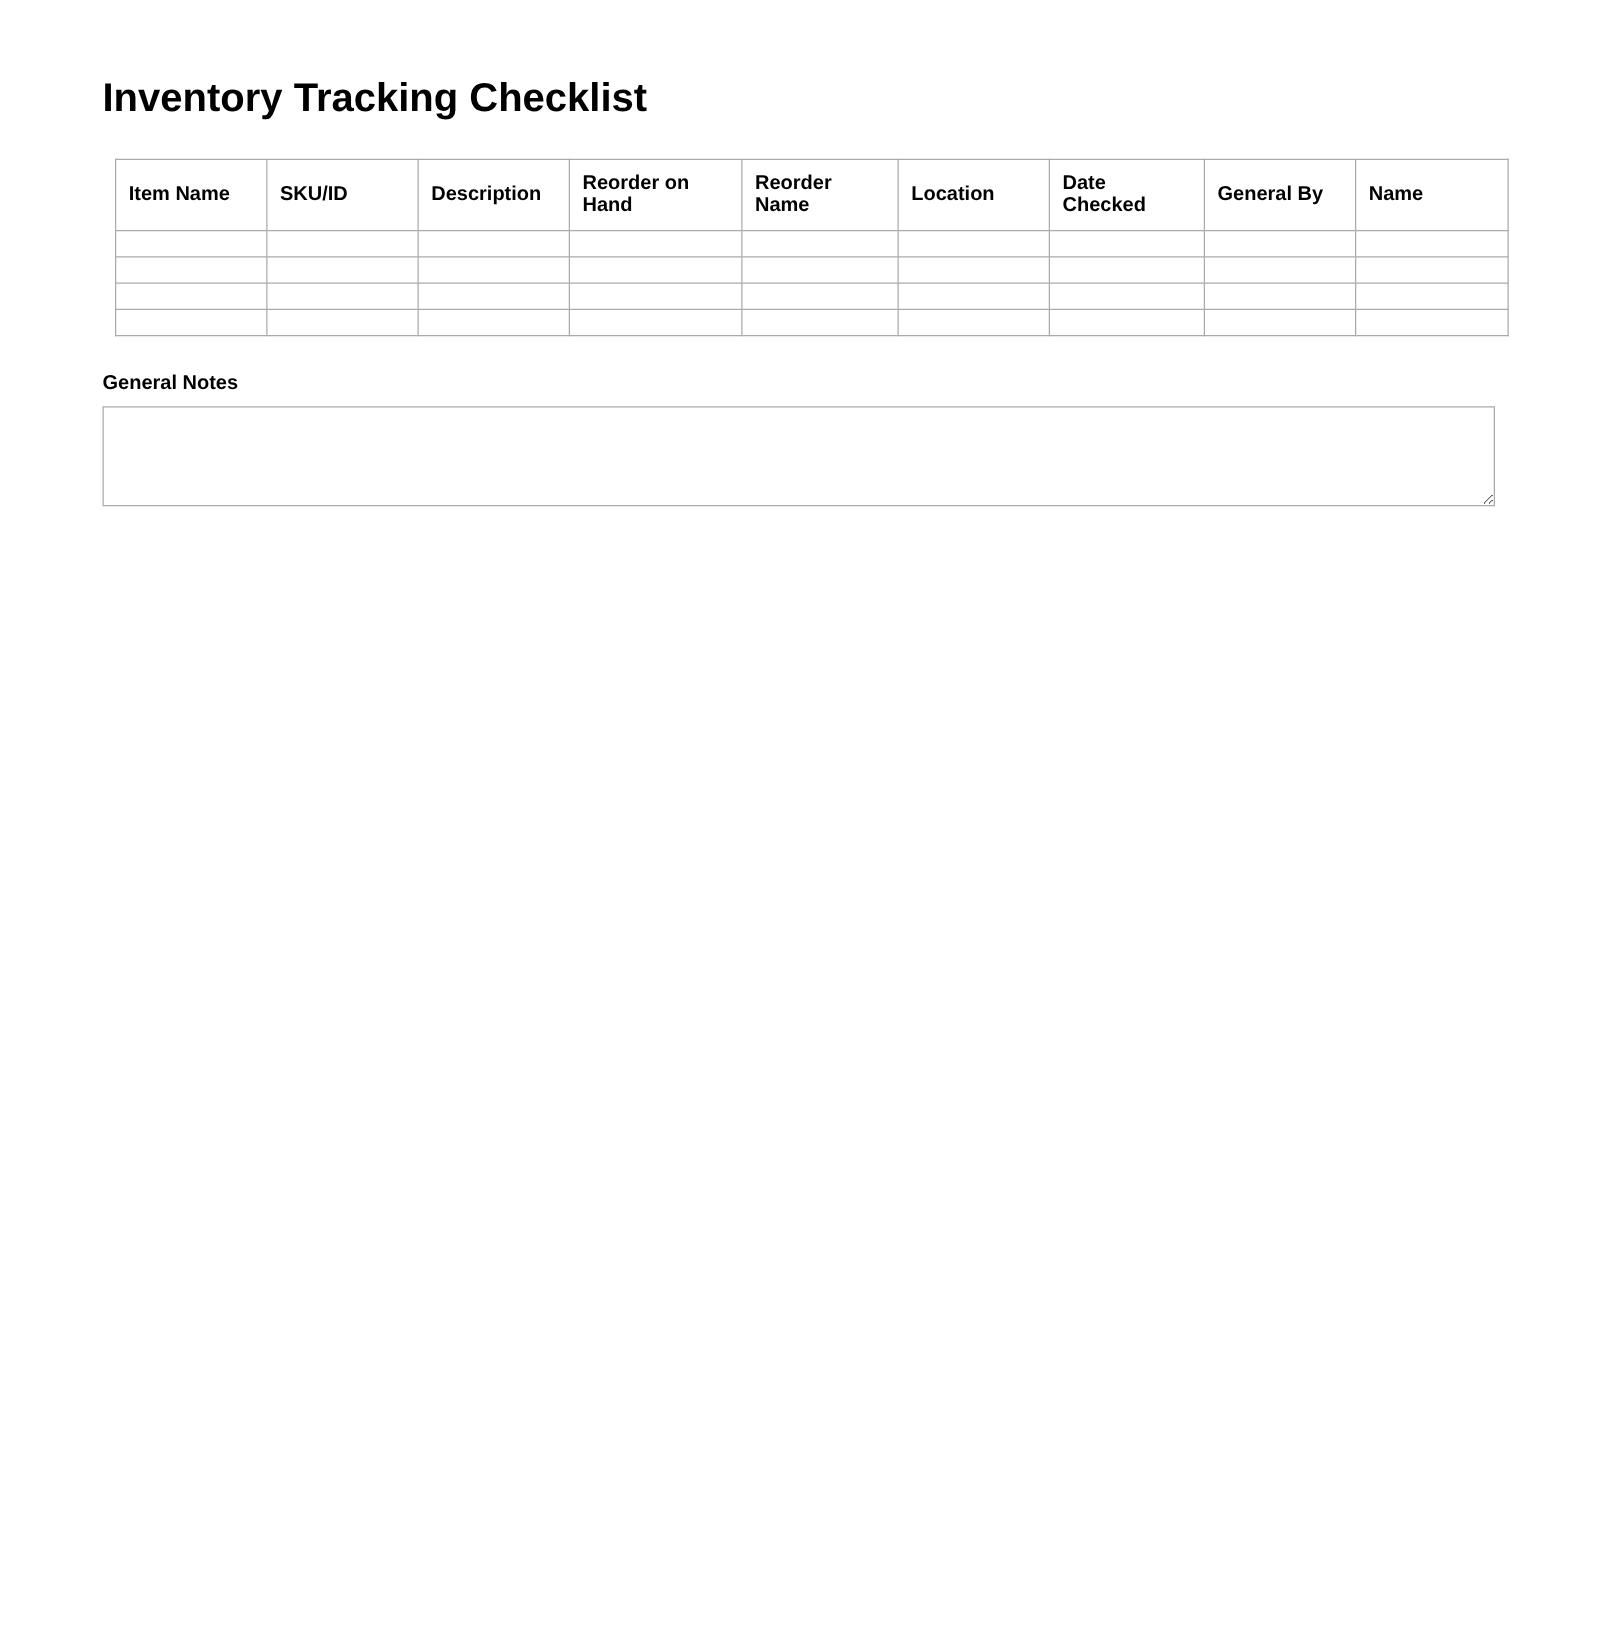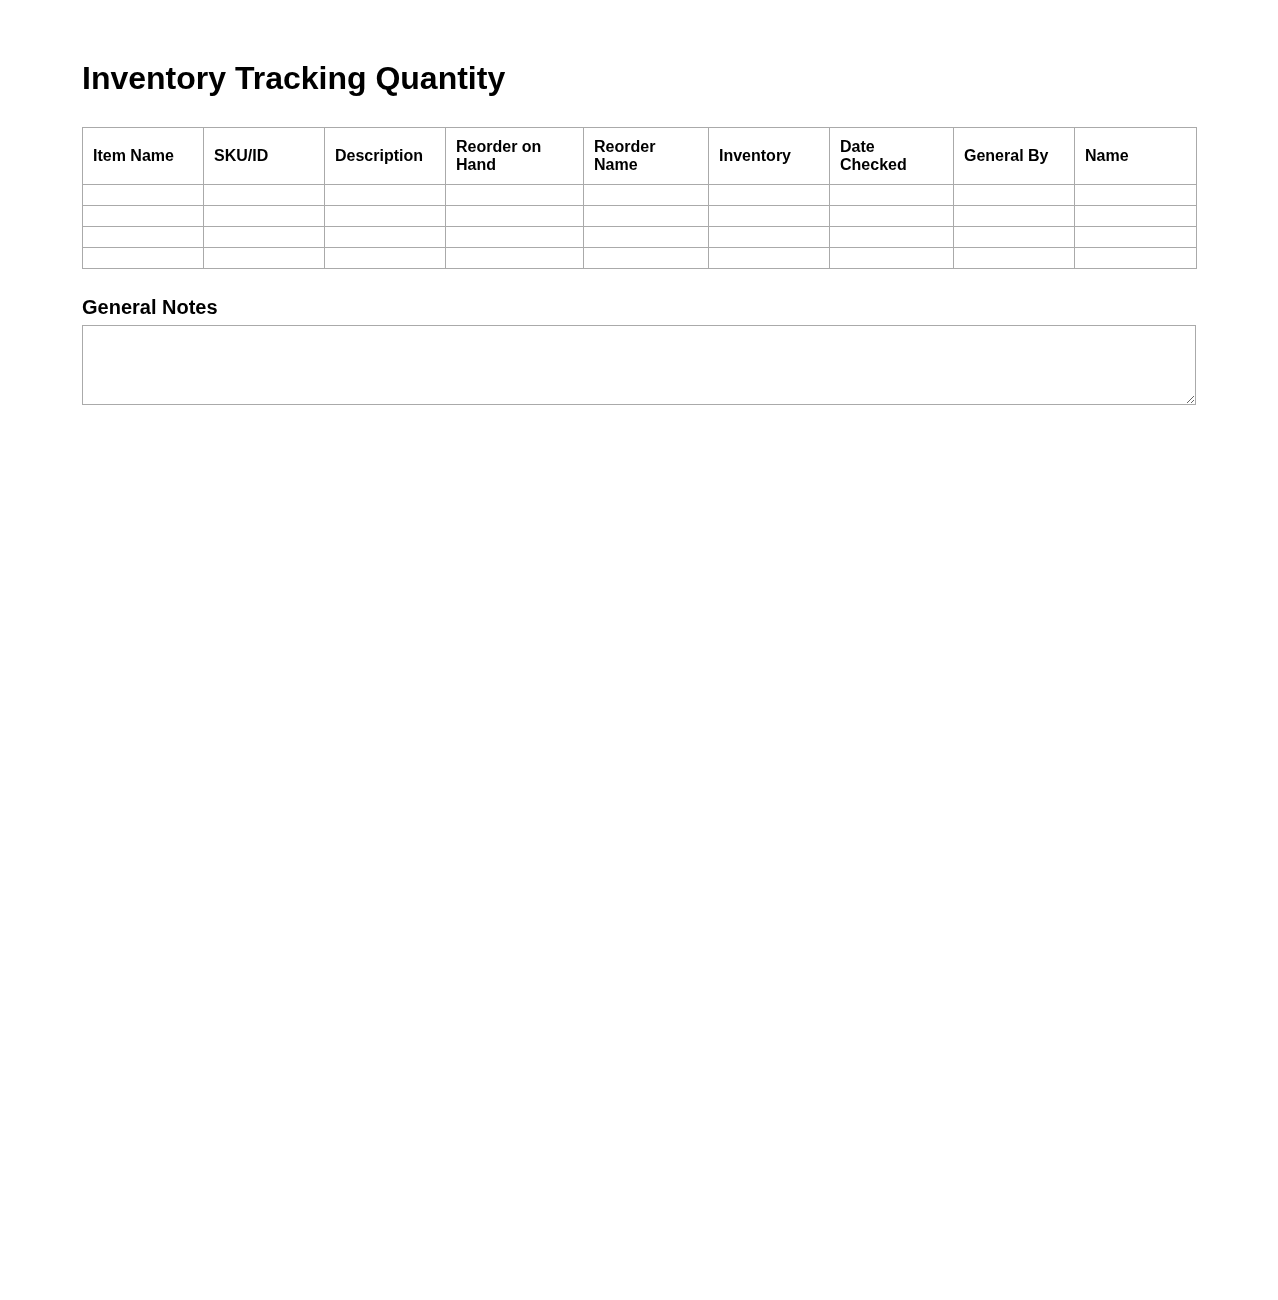--- a/index.html
+++ b/index.html
@@ -1,51 +1,51 @@
 <!DOCTYPE html>
 <html><head>
 <meta charset="utf-8">
 <style>
   html, body { margin:0; padding:0; background:#ffffff; }
   body { width:1278px; height:1300px; font-family:"Liberation Sans", sans-serif; color:#000; position:relative; }
   .page { position:absolute; left:82px; top:0; width:1114px; }
   h1 { margin:0; position:absolute; top:59px; left:0; font-size:32px; font-weight:bold; line-height:38px; white-space:nowrap; }
-  table { position:absolute; top:127px; left:0; width:1114px; border-collapse:collapse; table-layout:fixed; }
+  table { position:absolute; top:127px; left:10px; width:1114px; border-collapse:collapse; table-layout:fixed; }
   th, td { border:1px solid #aaaaaa; padding:0 10px; text-align:left; }
   th { height:56px; font-size:16px; font-weight:bold; line-height:18px; vertical-align:middle; }
   td { height:20px; }
-  .label { position:absolute; top:298px; left:0; font-size:20px; font-weight:bold; line-height:18px; }
+  .label { position:absolute; top:298px; left:0; font-size:16px; font-weight:bold; line-height:18px; }
   textarea { position:absolute; top:325px; left:0; width:1114px; height:80px; box-sizing:border-box; border:1px solid #aaaaaa; resize:vertical; font-family:"Liberation Sans", sans-serif; font-size:14px; padding:4px; margin:0; }
 </style>
 </head>
 <body>
 
 <div class="page">
-  <h1>Inventory Tracking Quantity</h1>
+  <h1>Inventory Tracking Checklist</h1>
 
   <table>
     <colgroup>
       <col style="width:121px">
         <col style="width:121px">
         <col style="width:121px">
         <col style="width:138px">
         <col style="width:125px">
         <col style="width:121px">
         <col style="width:124px">
         <col style="width:121px">
         <col style="width:122px">
     </colgroup>
     <thead>
       <tr>
         <th>Item Name</th>
         <th>SKU/ID</th>
         <th>Description</th>
         <th>Reorder on Hand</th>
         <th>Reorder Name</th>
-        <th>Inventory</th>
+        <th>Location</th>
         <th>Date Checked</th>
         <th>General By</th>
         <th>Name</th>
       </tr>
     </thead>
     <tbody>
       <tr>
         <td></td>
         <td></td>
         <td></td>

